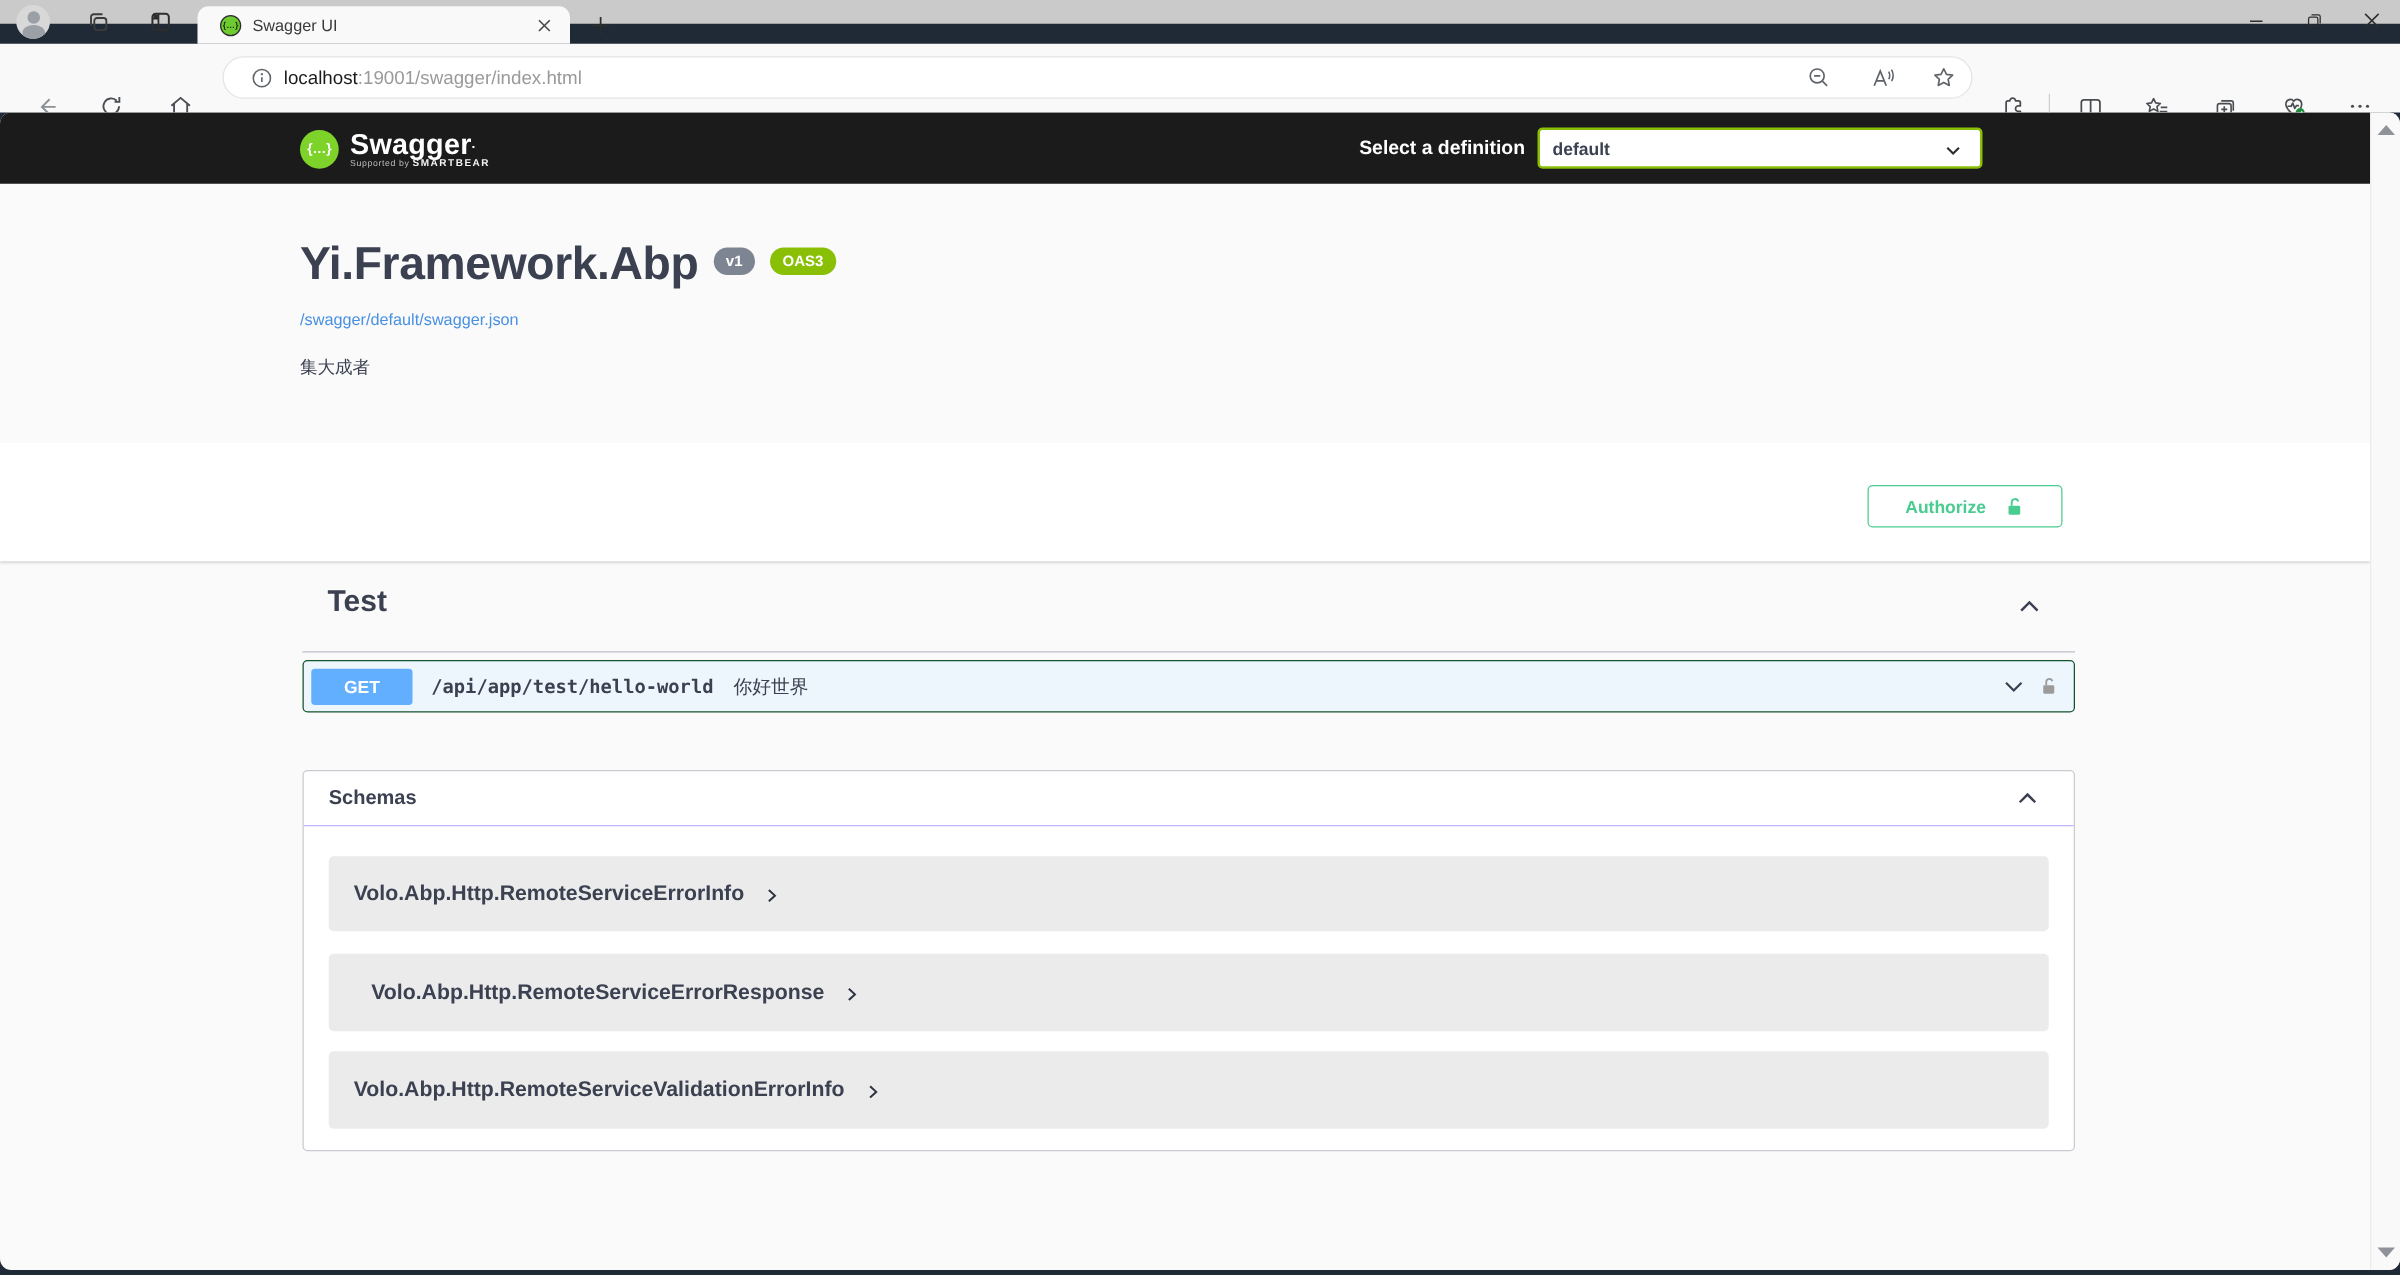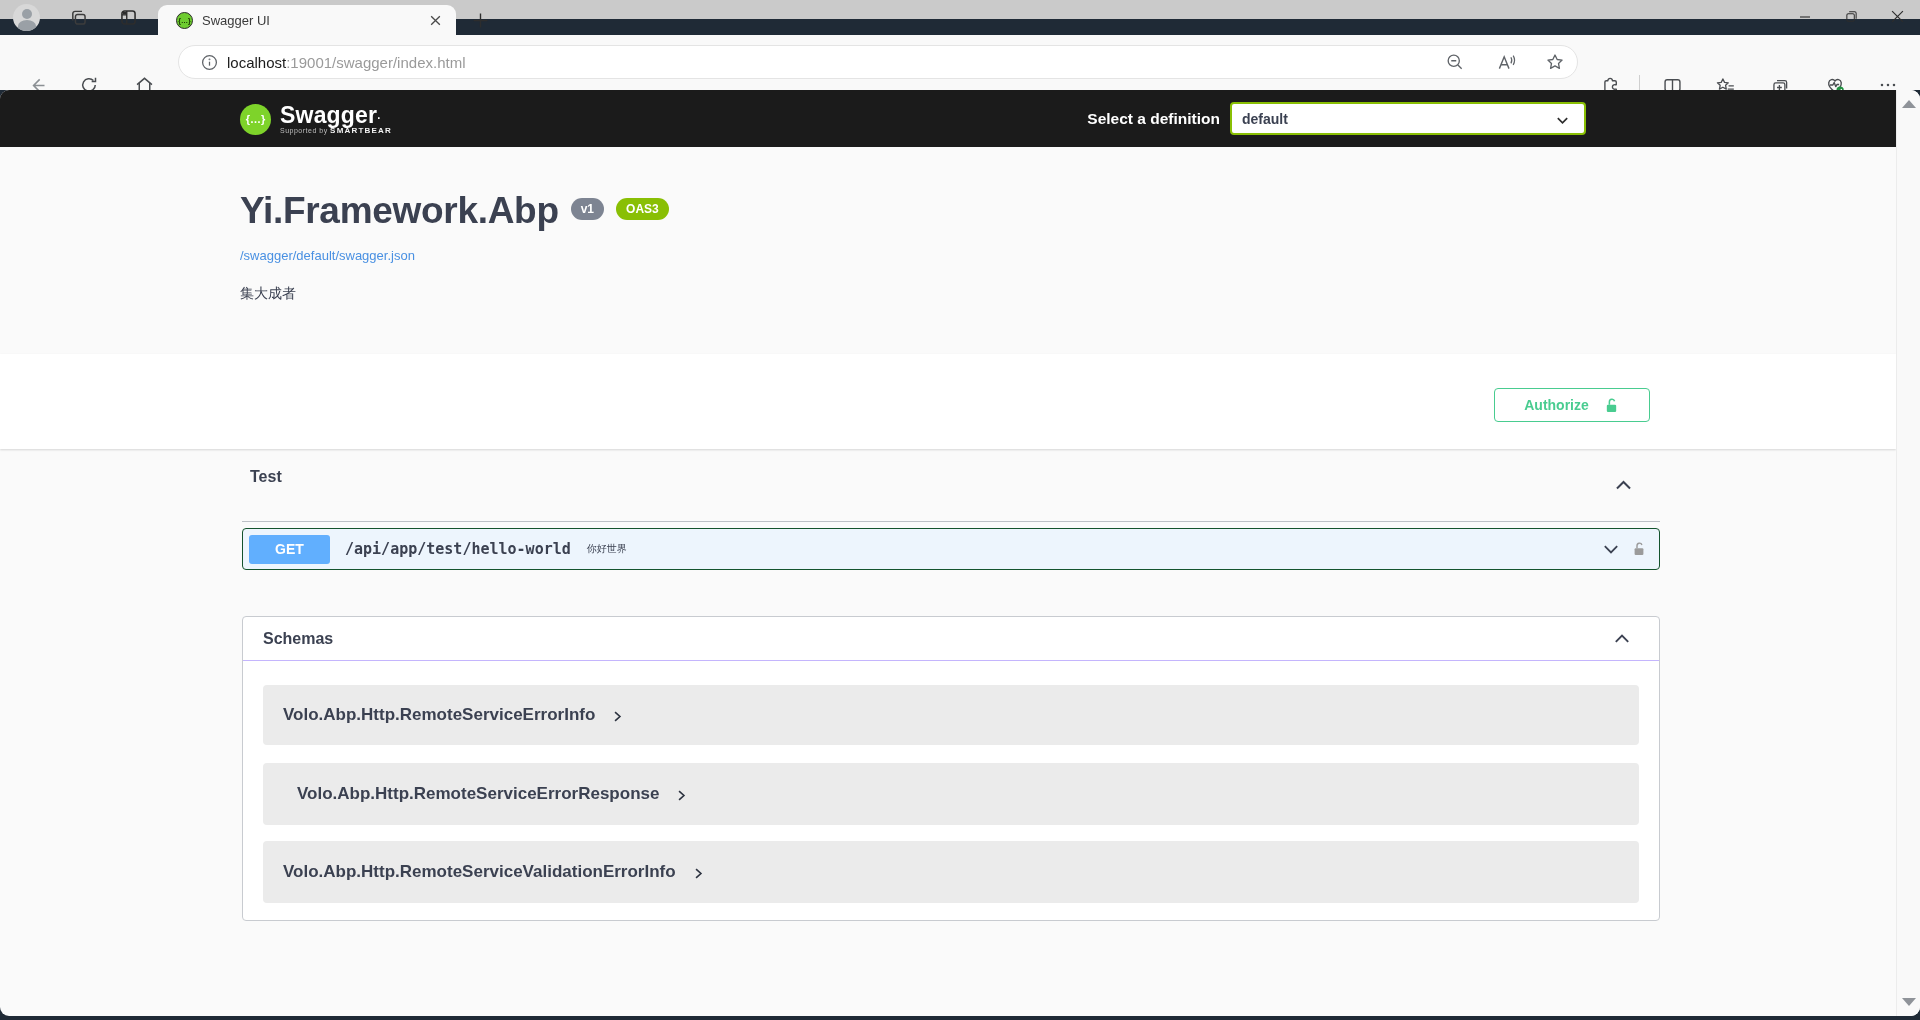--- a/index.html
+++ b/index.html
@@ -57,28 +57,28 @@
   .badge { margin-left:12px; margin-top:8px; height:22px; border-radius:40px; color:#fff; font-size:12px; font-weight:bold; display:flex; align-items:center; padding:0 10px; }
   .badge.version { background:#7d8492; }
   .badge.oas { background:#89bf04; }
   .spec-link { margin-top:16px; font-size:13px; color:#4990e2; }
   .api-desc { margin-top:22px; font-size:14px; color:#3b4151; }
 
   .schemes { position:absolute; top:264px; left:0; width:1896px; height:95px; background:#ffffff; box-shadow:0 1px 2px rgba(0,0,0,.15); }
   .authorize { position:absolute; left:1494px; top:34px; width:156px; height:34px; border:1.5px solid #49cc90; border-radius:4px; background:#fff; display:flex; align-items:center; justify-content:center; gap:14px; }
   .authorize span { color:#49cc90; font-weight:bold; font-size:14px; }
 
-  .tag-name { position:absolute; left:250px; top:378px; font-size:16px; font-weight:bold; color:#3b4151; }
+  .tag-name { position:absolute; left:262px; top:378px; font-size:24px; font-weight:bold; color:#3b4151; }
   .tag-chevron { position:absolute; left:1614px; top:386px; }
   .tag-divider { position:absolute; left:242px; top:431px; width:1418px; height:1px; background:#bcc0c6; }
 
   .opblock { position:absolute; left:242px; top:438px; width:1418px; height:42px; background:#edf5fd; border:1px solid #14532d; border-radius:4px; display:flex; align-items:center; }
   .method-badge { margin-left:6px; width:81px; height:29px; background:#61affe; border-radius:3px; color:#ffffff; font-weight:bold; font-size:14px; display:flex; align-items:center; justify-content:center; }
   .op-path { margin-left:15px; font-family:"DejaVu Sans Mono",monospace; font-weight:bold; font-size:15px; color:#3b4151; }
-  .op-summary { margin-left:16px; font-size:10px; color:#3b4151; }
+  .op-summary { margin-left:16px; font-size:15px; color:#3b4151; }
   .op-right { margin-left:auto; margin-right:12px; display:flex; align-items:center; gap:11px; }
 
   .schemas-card { position:absolute; left:242px; top:526px; width:1418px; height:305px; background:#ffffff; border:1px solid #c8cbd0; border-radius:4px; }
   .schemas-head { position:absolute; left:0; top:0; width:100%; height:44px; border-bottom:1px solid #c4b5fd; display:flex; align-items:center; }
   .schemas-title { margin-left:20px; font-size:16px; font-weight:bold; color:#3b4151; }
   .schemas-chevron { margin-left:auto; margin-right:28px; }
   .model-row { position:absolute; left:20px; width:1376px; background:#ebebeb; border-radius:4px; display:flex; align-items:center; }
   .model-row.r1 { top:68px; height:60px; }
   .model-row.r2 { top:146px; height:62px;padding-left:14px; }
   .model-row.r3 { top:224px; height:62px; }

